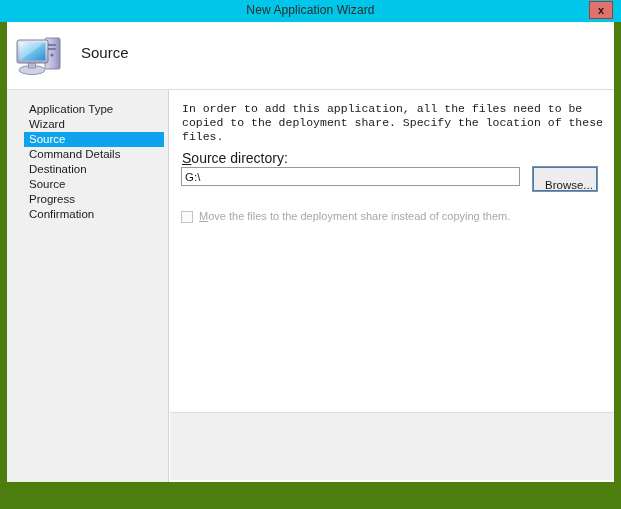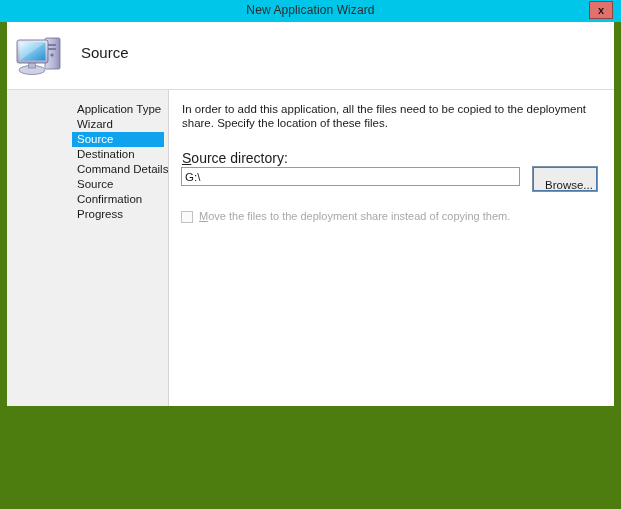--- a/index.html
+++ b/index.html
@@ -54,21 +54,21 @@
     text-align: center;
     cursor: pointer;
   }
 
   
   #frame-inner {
     position: absolute;
     left: 7px;
     top: 22px;
     width: 607px;
-    height: 384px;
+    height: 460px;
     background: #ffffff;
     overflow: hidden;
   }
 
   
   #header {
     position: absolute;
     left: 0; top: 0;
     width: 607px;
     height: 68px;
@@ -109,21 +109,20 @@
     height: 15px;
     line-height: 15px;
     font-size: 11.5px;
     color: #1a1a1a;
     padding-left: 5px;
     white-space: nowrap;
     cursor: default;
   }
   #sidebar .nav-list {
     padding-top: 12px;
-    padding-left: 48px;
   }
   .nav-item.selected {
     background: #0fa3ed;
     color: #ffffff;
   }
 
   
   #content {
     position: absolute;
     left: 163px;
@@ -134,20 +133,21 @@
     box-sizing: border-box;
   }
   #intro-text {
     position: absolute;
     left: 12px;
     top: 12px;
     width: 424px;
     font-size: 11.5px;
     color: #1a1a1a;
     line-height: 14px;
+    font-family: Liberation Mono, monospace;
   }
   #source-label {
     position: absolute;
     left: 12px;
     top: 60px;
     font-size: 14px;
     color: #1a1a1a;
   }
   #source-input {
     position: absolute;
@@ -282,25 +282,25 @@
         </svg>
       </div>
       <div id="header-title">Source</div>
     </div>
 
     <div id="sidebar">
       <div class="nav-list">
         <div class="nav-item">Application Type</div>
         <div class="nav-item">Wizard</div>
         <div class="nav-item selected">Source</div>
+        <div class="nav-item">Command Details</div>
         <div class="nav-item">Destination</div>
-        <div class="nav-item">Command Details</div>
         <div class="nav-item">Source</div>
+        <div class="nav-item">Progress</div>
         <div class="nav-item">Confirmation</div>
-        <div class="nav-item">Progress</div>
       </div>
     </div>
 
     <div id="content">
       <div id="intro-text">In order to add this application, all the files need to be copied to the deployment share.  Specify the location of these files.</div>
 
       <div id="source-label"><span class="acc">S</span><span>ource directory:</span></div>
 
       <input id="source-input" type="text" value="G:\" style="">
 

